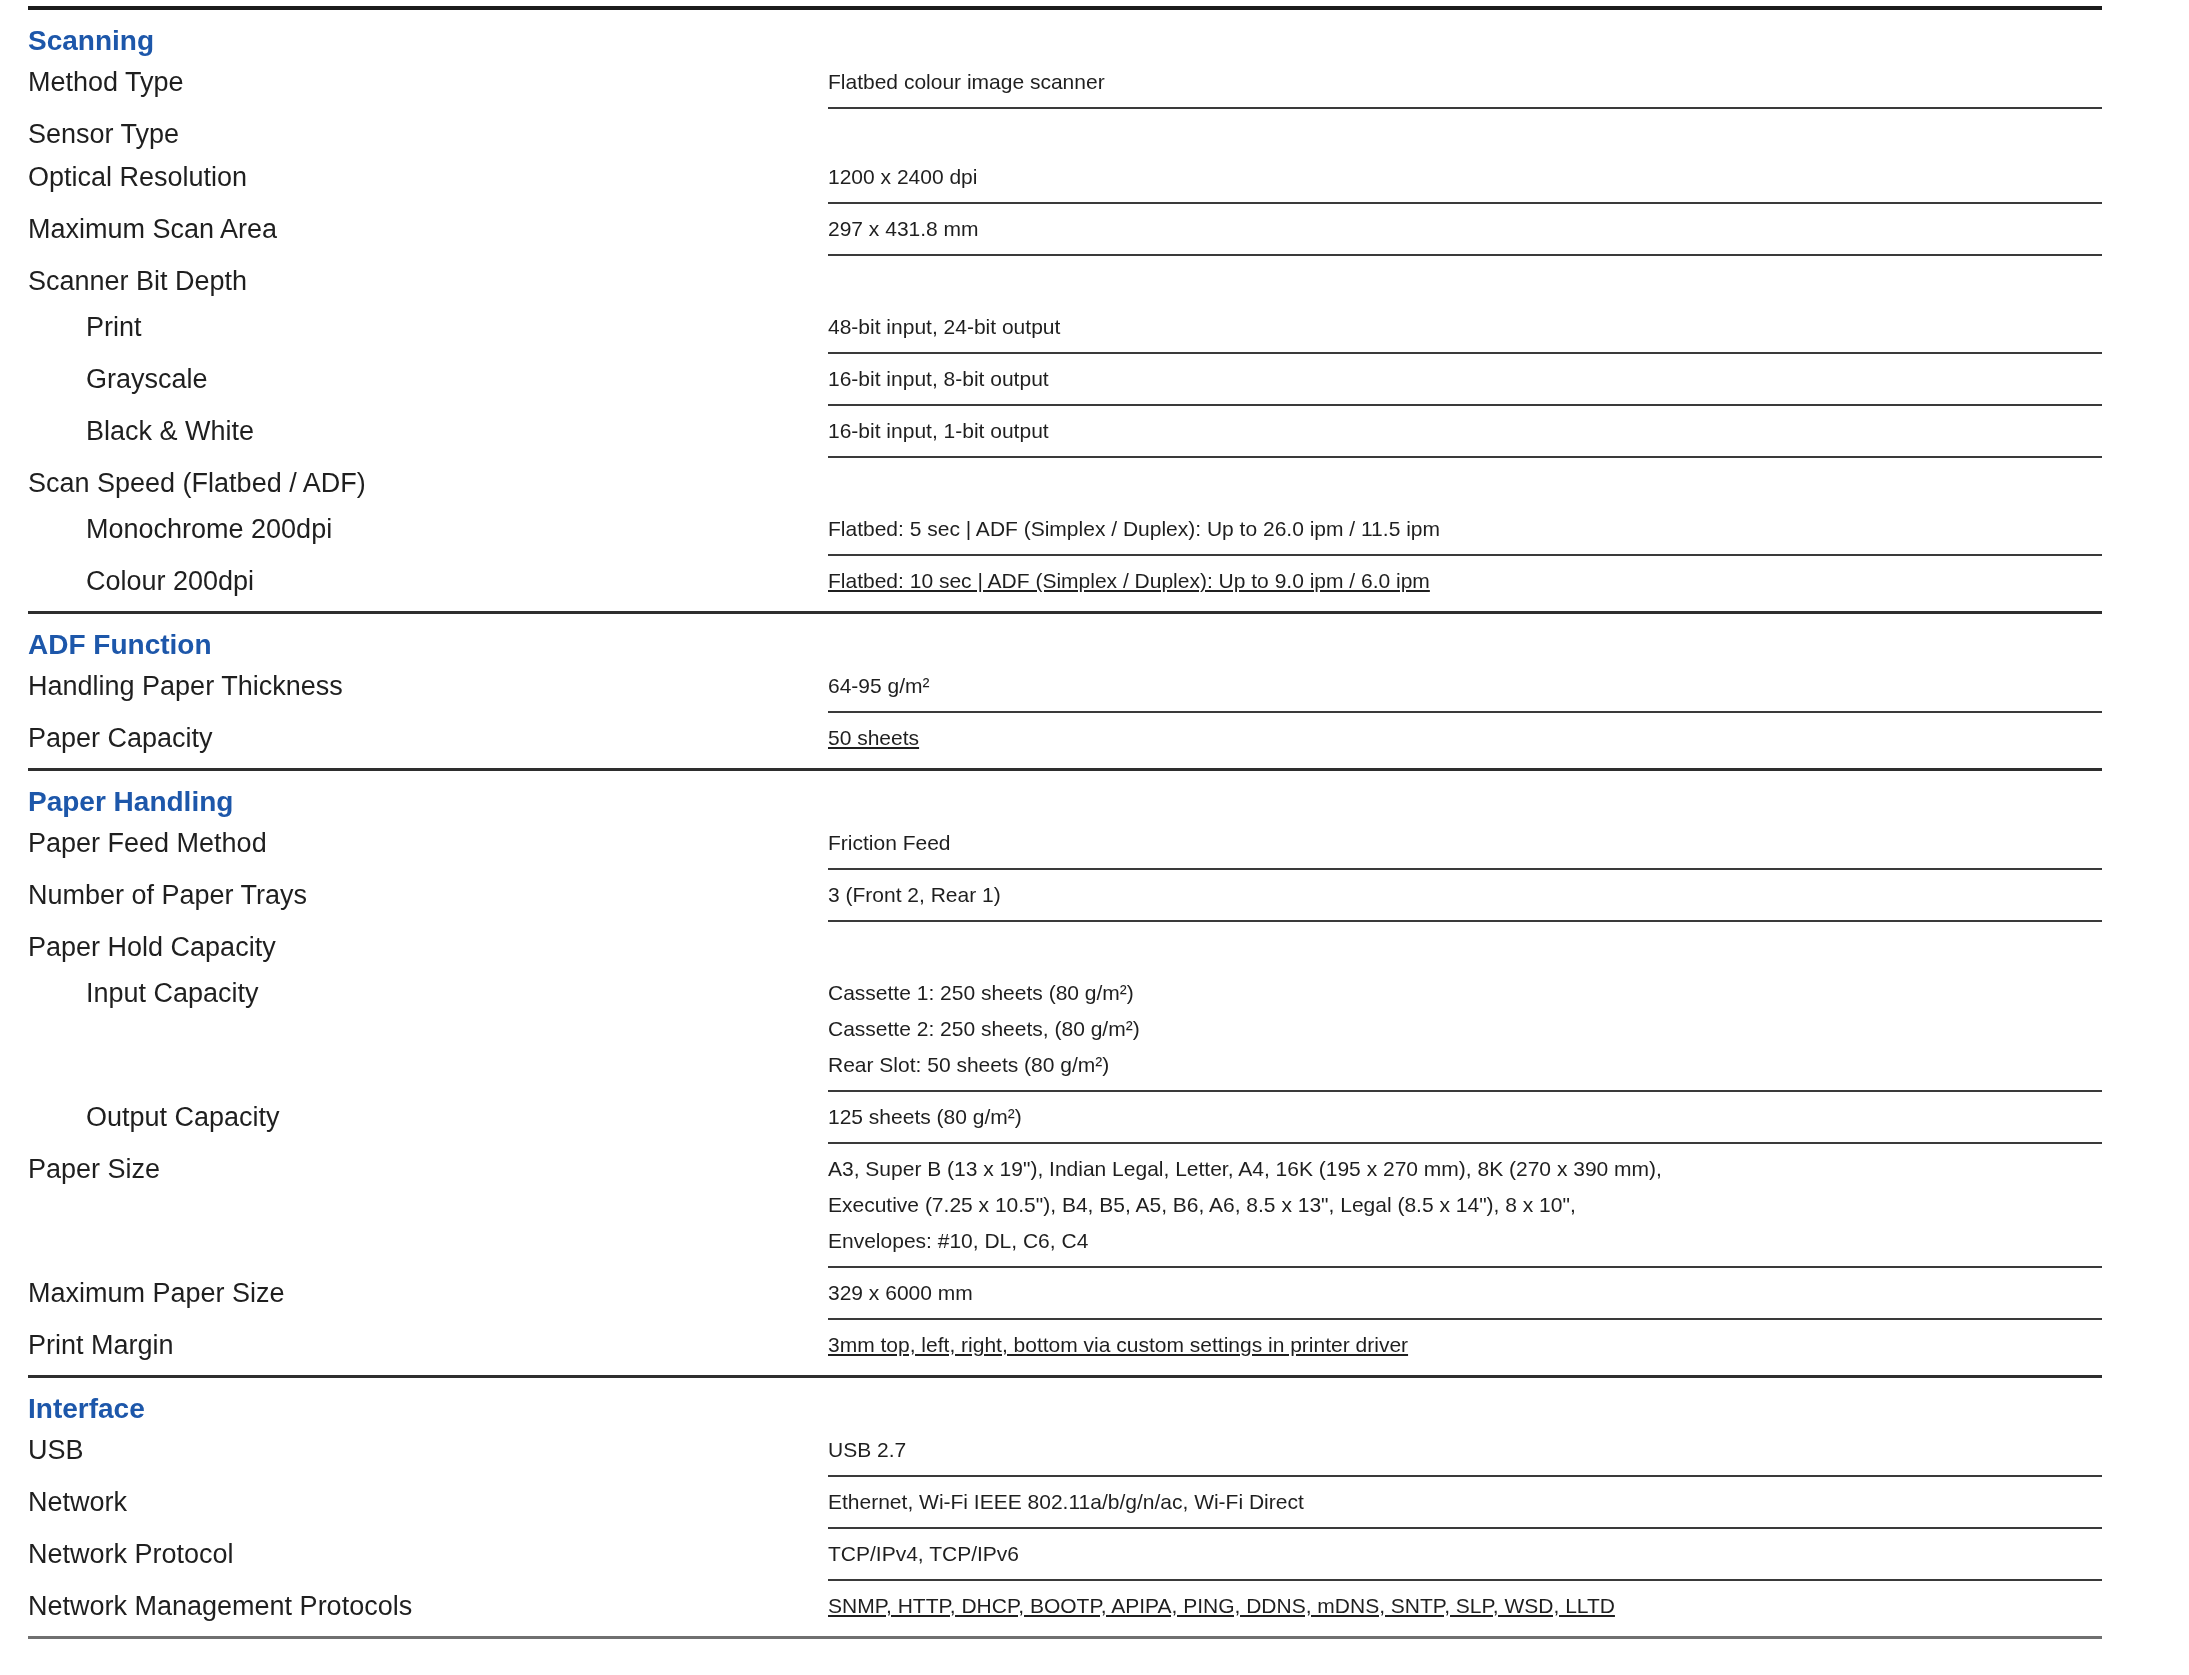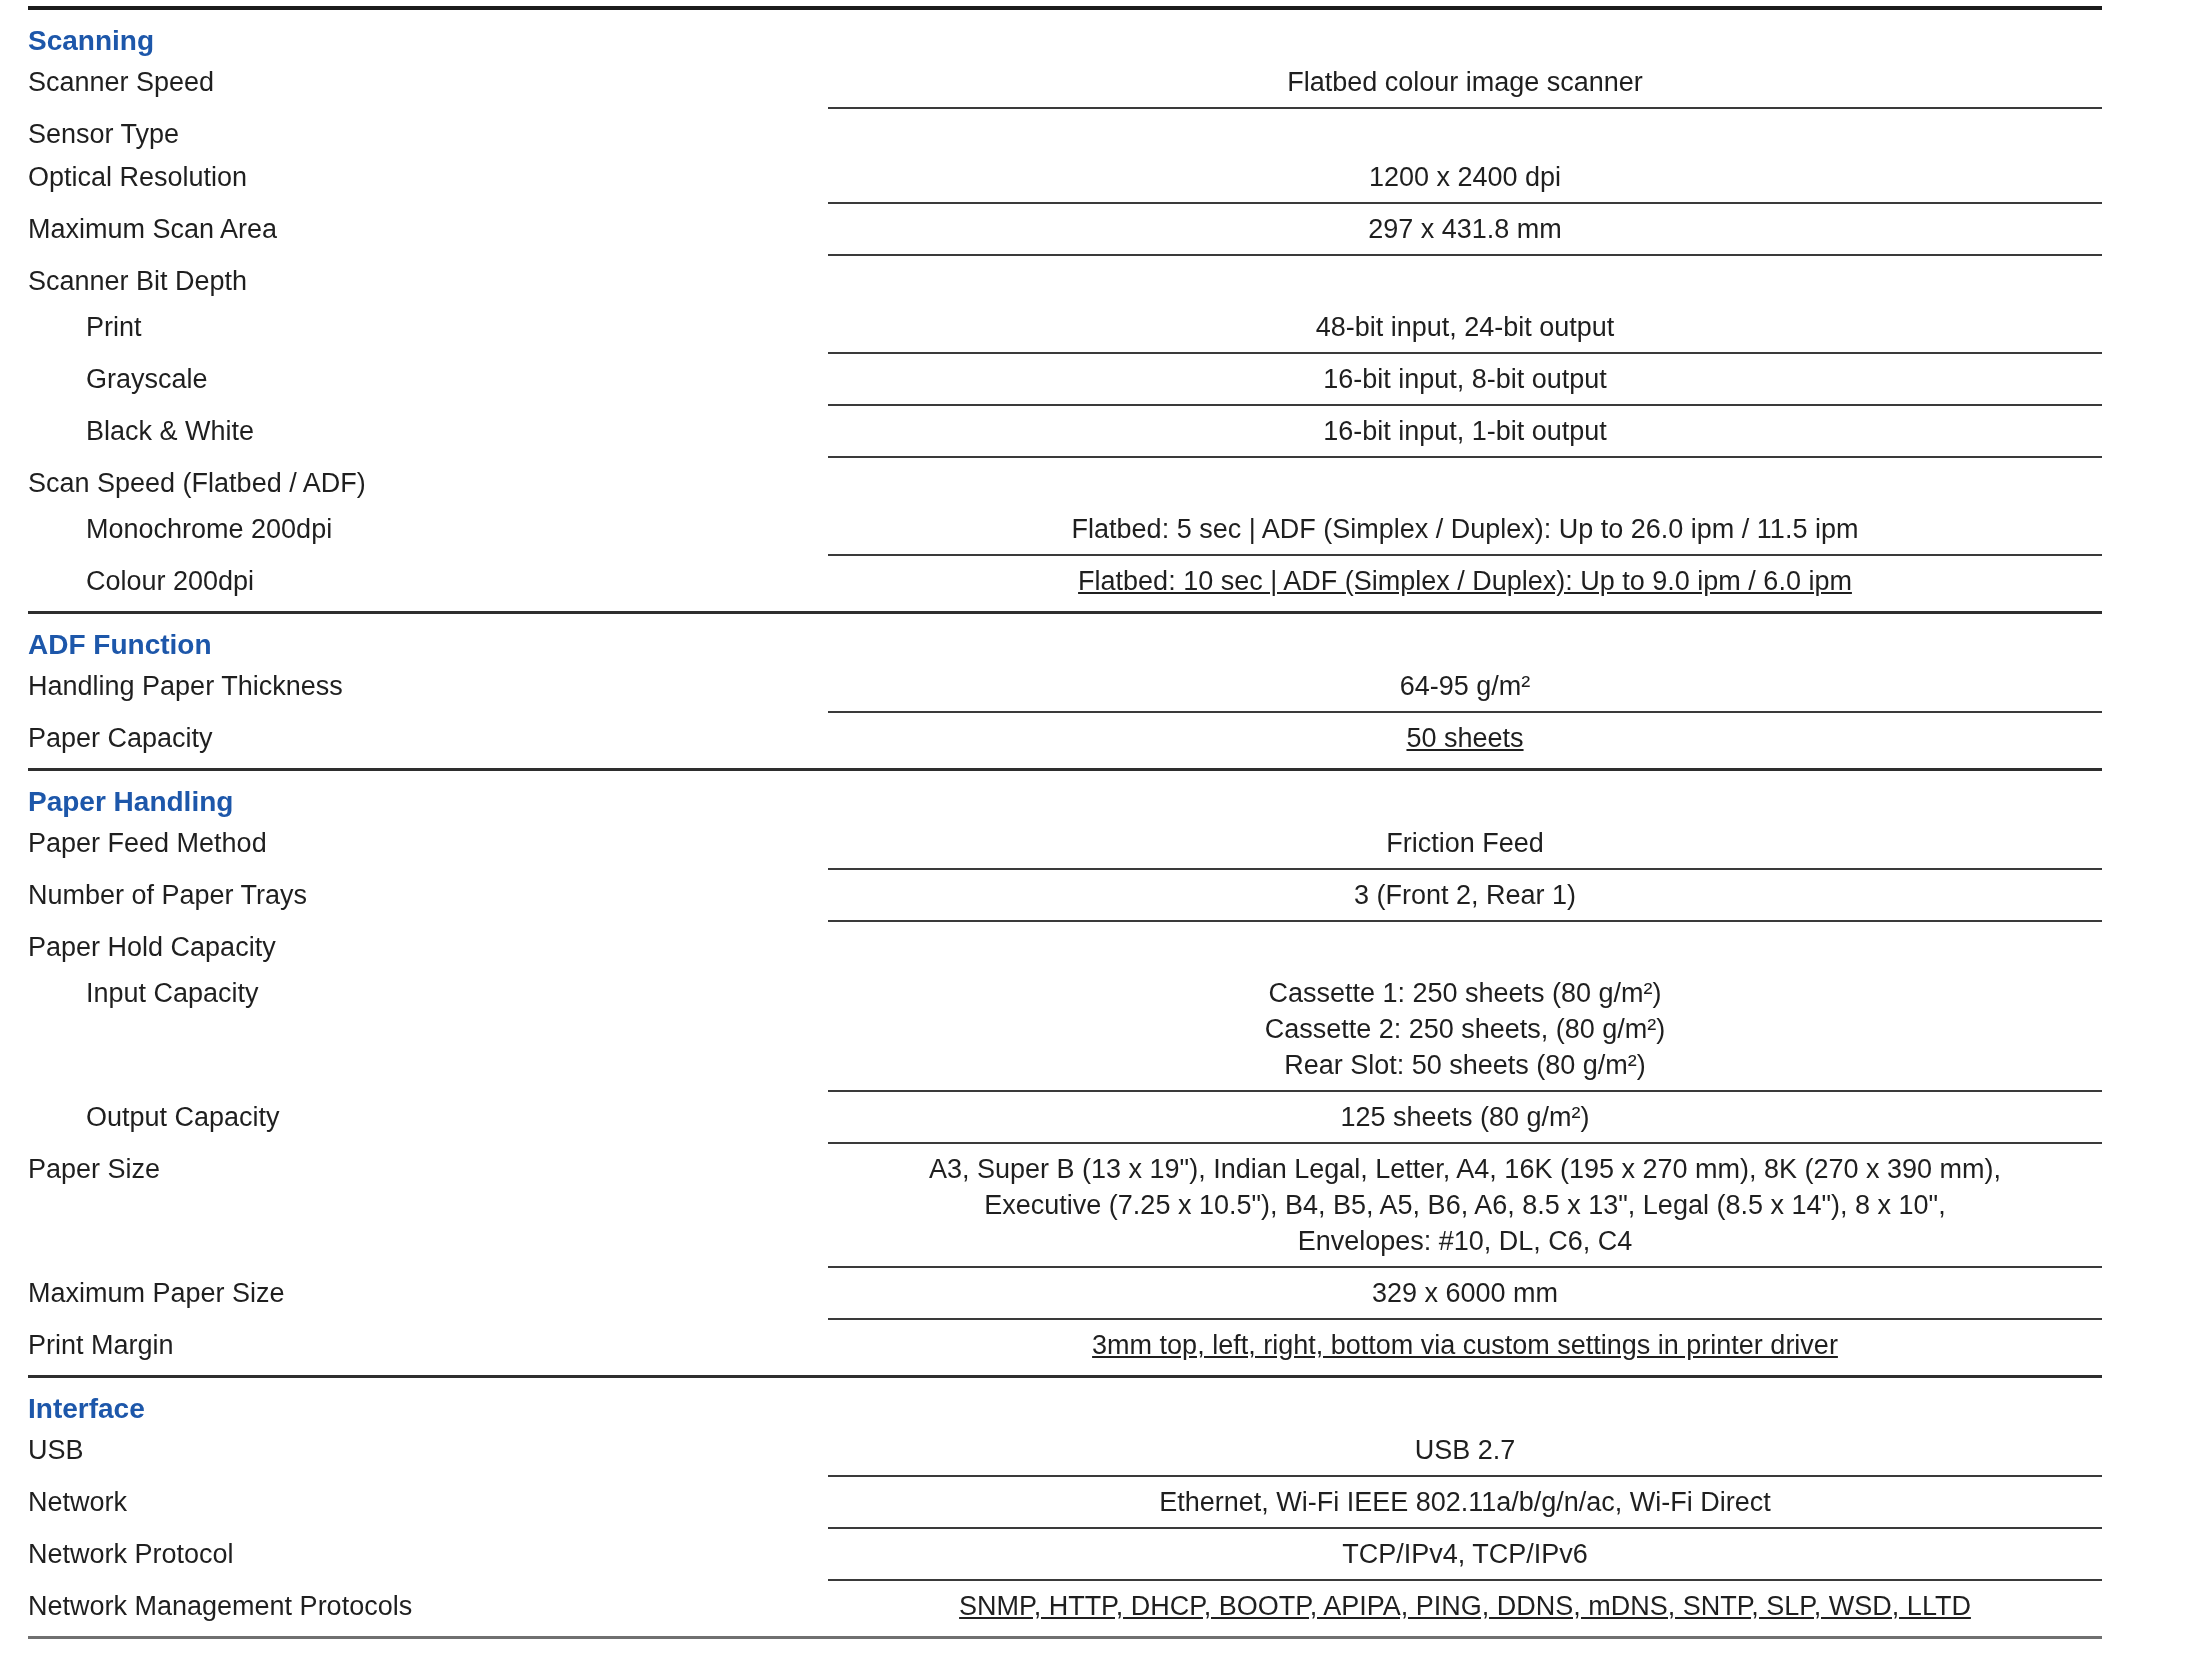--- a/index.html
+++ b/index.html
@@ -30,40 +30,39 @@
   .bottom-rule{border-top:3px solid var(--rule-bottom);height:0;margin-top:2px;}
   .row{display:flex;align-items:flex-start;margin-bottom:7px;}
   .row .label{
     flex:0 0 800px;width:800px;
     font-size:27px;line-height:36px;
     padding-right:20px;
   }
   .row.indent .label{padding-left:58px;}
   .row .value{
     flex:1 1 auto;min-height:36px;
-    font-size:27px;line-height:36px;
+    font-size:21px;line-height:36px;
     padding-bottom:7px;
     border-bottom:2px solid var(--underline);
-    text-align:center;
   }
   .row .value.no-underline{border-bottom:none;padding-bottom:5px;text-decoration:underline;}
   .row.group{margin-bottom:9px;}
   .row.group .label{padding-bottom:1px;}
   .value-line{white-space:nowrap;}
 </style>
 </head>
 <body>
 
 <div class="page">
   <div class="top-rule"></div>
   <div id="sections-root">
       <div class="section">
         <div class="section-heading">Scanning</div>
         <div class="row">
-          <div class="label">Scanner Speed</div>
+          <div class="label">Method Type</div>
           <div class="value">
             <div class="value-line">Flatbed colour image scanner</div>
           </div>
         </div>
         <div class="row">
           <div class="label">Sensor Type</div>
         </div>
         <div class="row">
           <div class="label">Optical Resolution</div>
           <div class="value">

